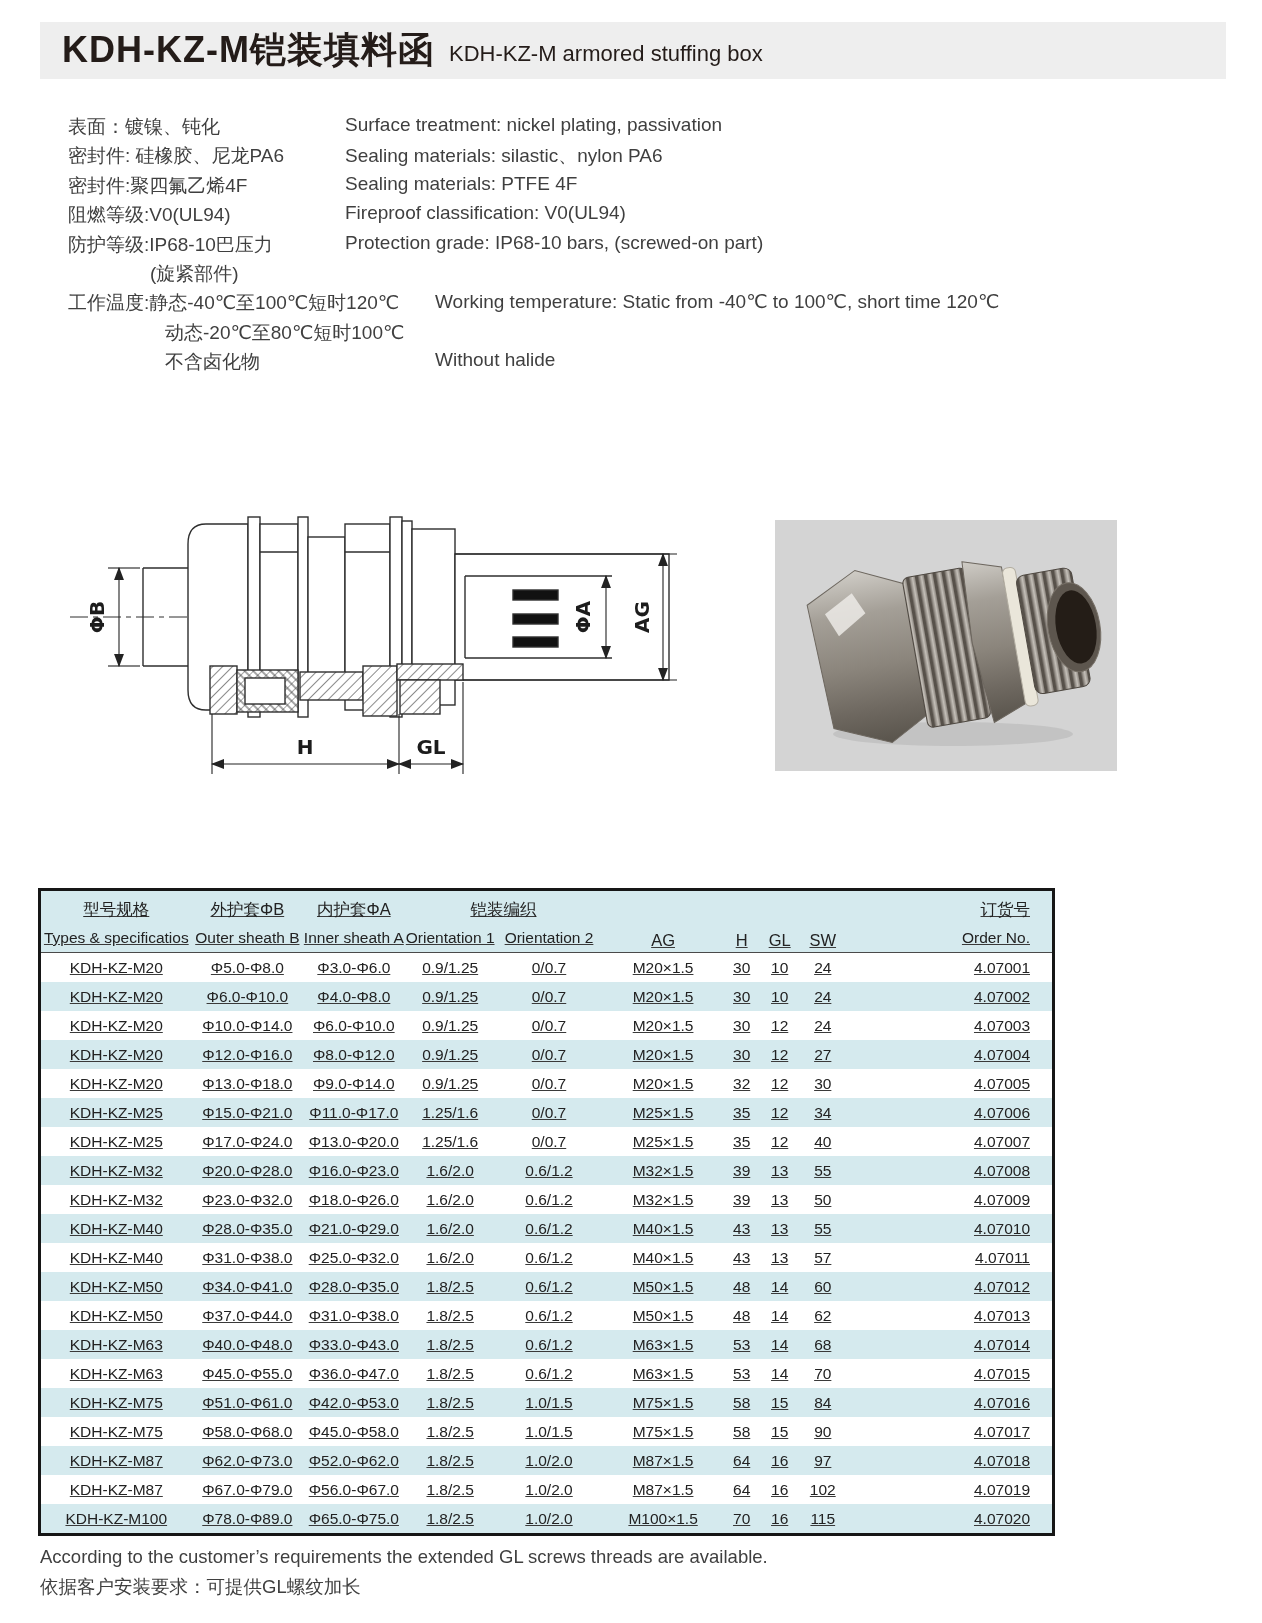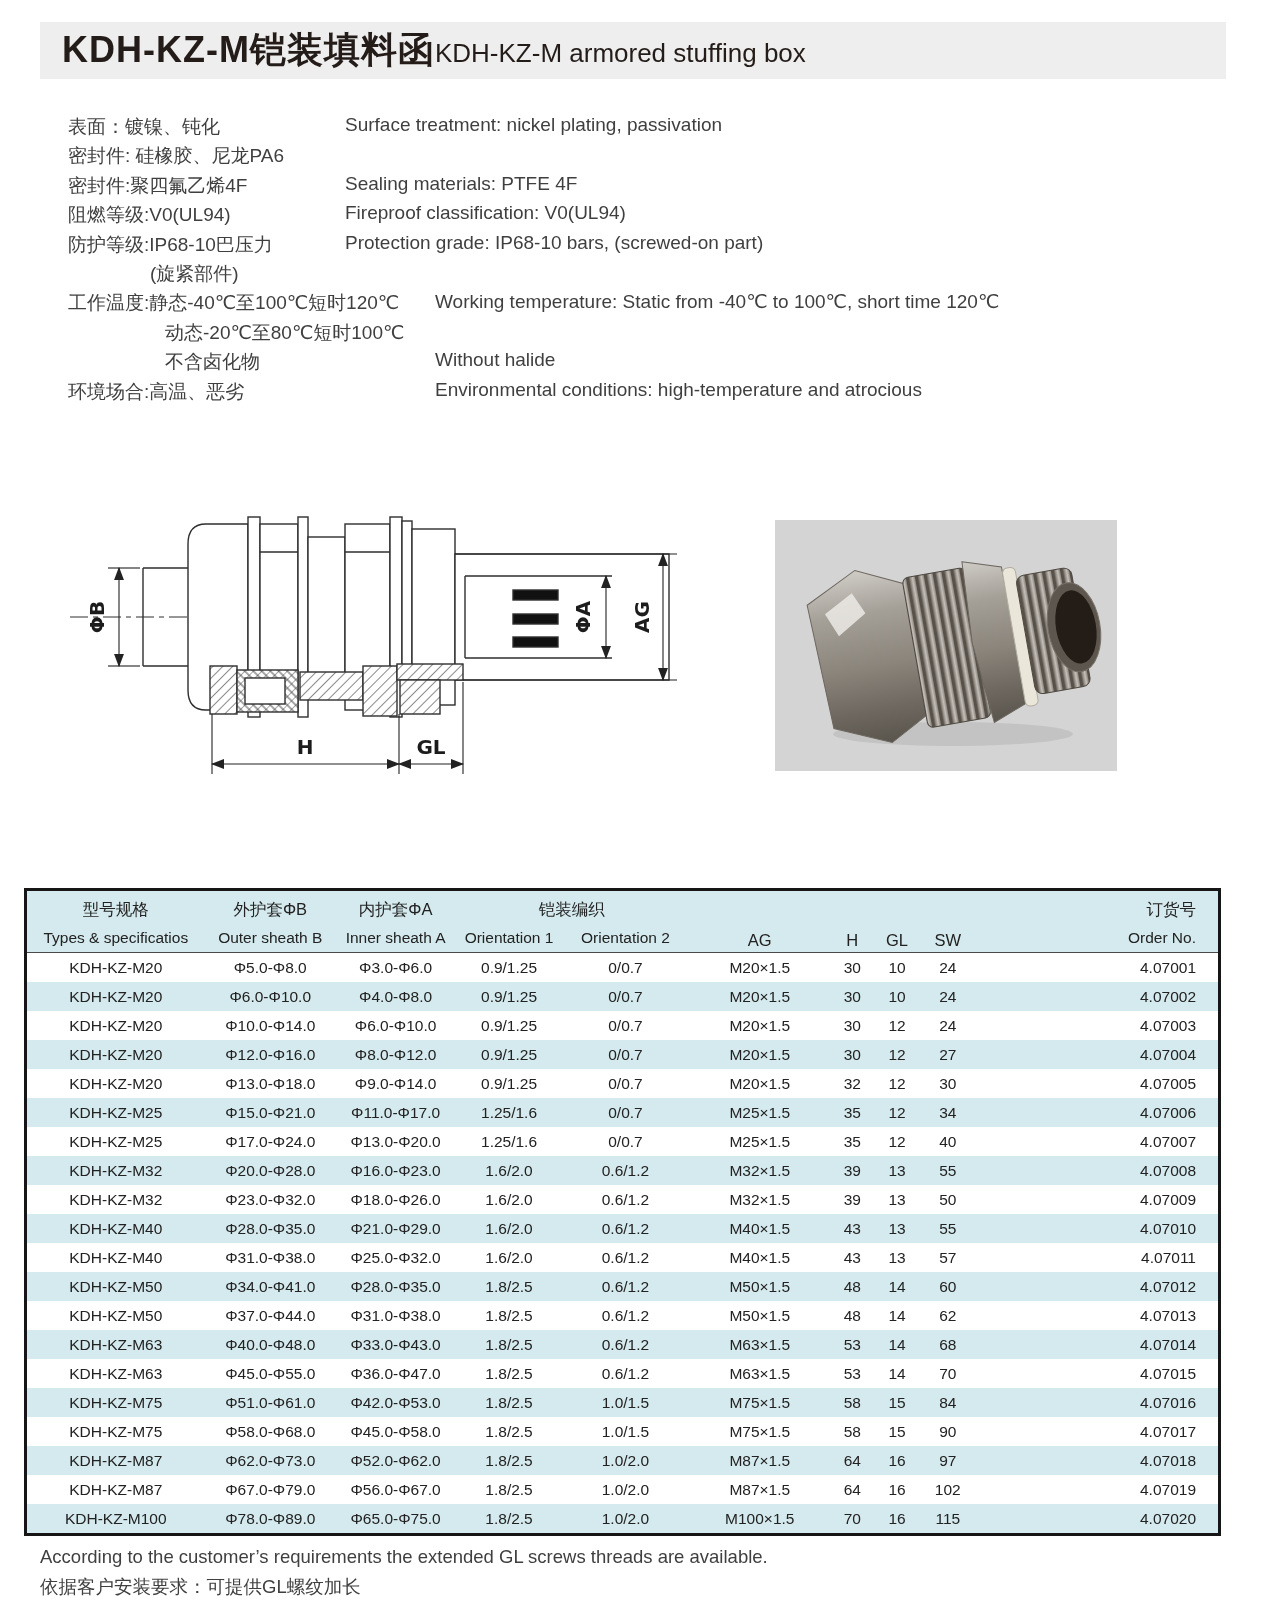--- a/index.html
+++ b/index.html
@@ -3,37 +3,37 @@
 <meta charset="utf-8">
 <style>
   html,body{margin:0;padding:0;background:#fff;}
   .page{position:relative;width:1262px;height:1623px;background:#fff;overflow:hidden;
         font-family:"Liberation Sans","DejaVu Sans",sans-serif;color:#3a3a3a;}
 
   
   .banner{position:absolute;left:40px;top:22px;width:1186px;height:57px;background:#eeeeee;
           display:flex;align-items:center;}
   .banner .zh{font-size:36px;font-weight:bold;color:#241c19;margin-left:22px;letter-spacing:1px;}
-  .banner .en{font-size:26px;color:#241c19;padding-top:6px;}
+  .banner .en{font-size:22px;color:#241c19;margin-left:14px;padding-top:6px;}
 
   
   .specs{position:absolute;left:40px;top:114px;width:1100px;font-size:19px;color:#3f3f3f;}
   .spec-line{position:relative;height:29.4px;white-space:nowrap;}
   .spec-line .zh{position:absolute;left:28px;}
   .spec-line.ind1 .zh{left:110px;}
   .spec-line.ind2 .zh{left:125px;}
   .spec-line .en{position:absolute;left:305px;}
   .spec-line.encol2 .en{left:395px;}
 
   
   .diagram{position:absolute;left:60px;top:482px;}
   .photo{position:absolute;left:775px;top:520px;}
 
   
-  .table-wrap{position:absolute;left:24px;top:888px;width:1197px;}
+  .table-wrap{position:absolute;left:38px;top:888px;width:1017px;text-decoration:underline;}
   table{width:100%;border-collapse:collapse;table-layout:fixed;border:3px solid #161616;}
   thead th{background:#d5eaee;font-weight:normal;color:#222;padding:0;}
   thead tr.h-zh th{font-size:16.5px;height:30px;vertical-align:bottom;padding-bottom:2px;}
   thead tr.h-en th{font-size:15.5px;height:29px;vertical-align:middle;}
   thead th.mid{vertical-align:middle;font-size:15.5px;}
   thead{border-bottom:1.5px solid #4a4a4a;}
   tbody td{height:29px;text-align:center;font-size:15.5px;color:#222;padding:0;white-space:nowrap;}
   tbody tr:nth-child(even){background:#d5eaee;}
   th.col-order,td:last-child{text-align:right;padding-right:22px;}
 
@@ -50,20 +50,21 @@
     <span class="en">KDH-KZ-M armored stuffing box</span>
   </div>
 
   <div class="specs" id="specs">
       <div class="spec-line ind0">
         <span class="zh">表面：镀镍、钝化</span>
         <span class="en">Surface treatment: nickel plating, passivation</span>
       </div>
       <div class="spec-line ind0">
         <span class="zh">密封件: 硅橡胶、尼龙PA6</span>
+        <span class="en">Sealing materials: silastic、nylon PA6</span>
       </div>
       <div class="spec-line ind0">
         <span class="zh">密封件:聚四氟乙烯4F</span>
         <span class="en">Sealing materials: PTFE  4F</span>
       </div>
       <div class="spec-line ind0">
         <span class="zh">阻燃等级:V0(UL94)</span>
         <span class="en">Fireproof classification: V0(UL94)</span>
       </div>
       <div class="spec-line ind0">
@@ -76,24 +77,20 @@
       <div class="spec-line ind0 encol2">
         <span class="zh">工作温度:静态-40℃至100℃短时120℃</span>
         <span class="en">Working temperature: Static from -40℃ to 100℃, short time 120℃</span>
       </div>
       <div class="spec-line ind2 encol2">
         <span class="zh">动态-20℃至80℃短时100℃</span>
       </div>
       <div class="spec-line ind2 encol2">
         <span class="zh">不含卤化物</span>
         <span class="en">Without halide</span>
-      </div>
-      <div class="spec-line ind0 encol2">
-        <span class="zh">环境场合:高温、恶劣</span>
-        <span class="en">Environmental conditions: high-temperature and atrocious</span>
       </div>
     </div>
 
   <div class="diagram">
     <svg width="620" height="295" viewBox="0 0 620 295">
       <defs>
         <pattern id="hatch" width="7" height="7" patternUnits="userSpaceOnUse" patternTransform="rotate(45)">
           <rect width="7" height="7" fill="#fff"></rect>
           <line x1="0" y1="0" x2="0" y2="7" stroke="#3c3c3c" stroke-width="1.2"></line>
         </pattern>

